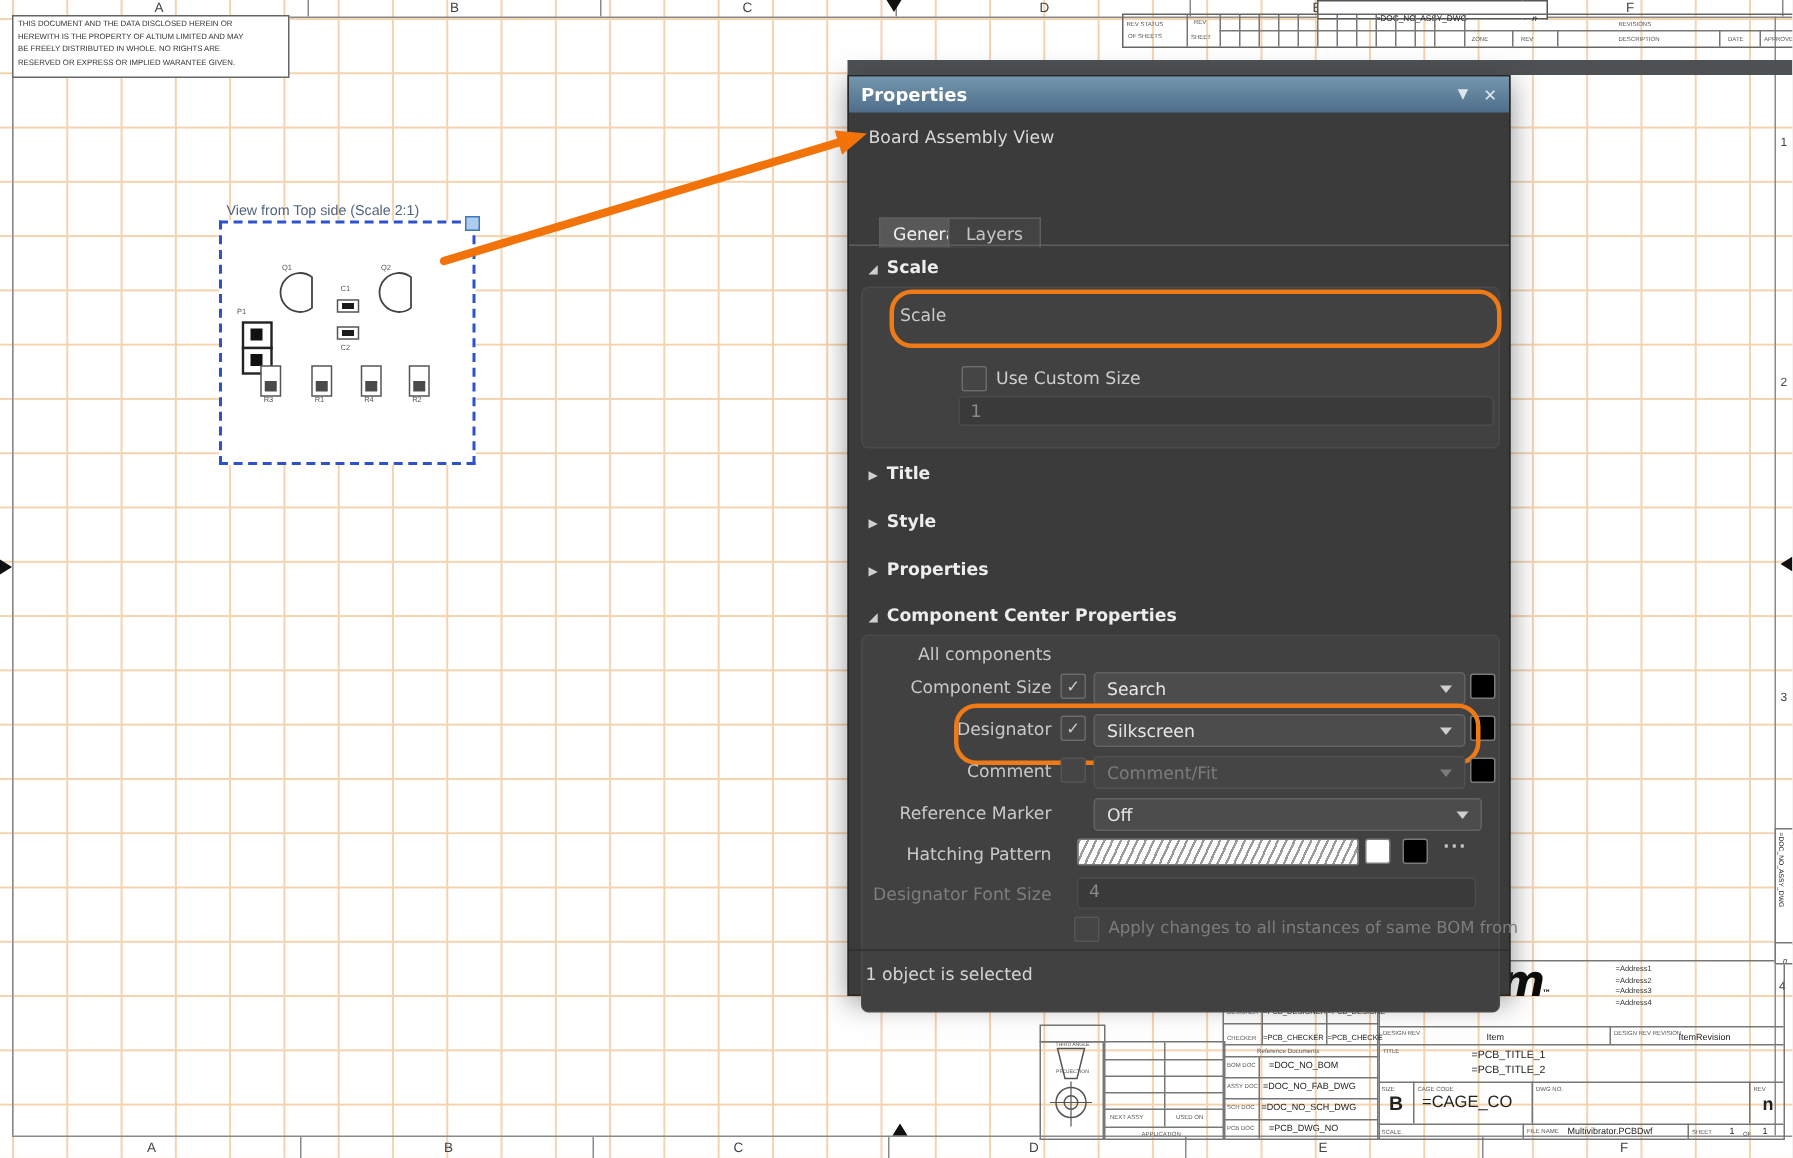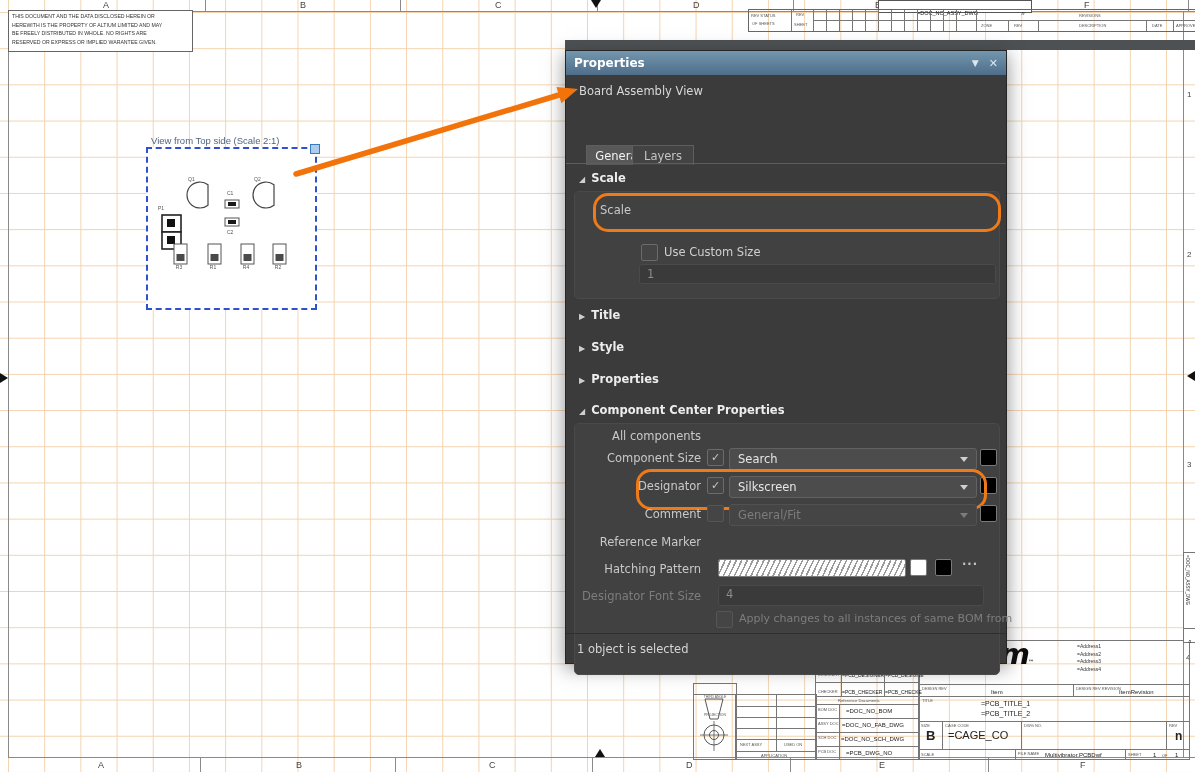--- a/index.html
+++ b/index.html
@@ -343,26 +343,30 @@
     <div class="dd" style="left:163px;top:425px;width:230px">
       <span class="cap">Silkscreen</span>
         <span class="caret"></span>
     </div>
     <div class="swatch" style="left:414px;top:426px"></div>
     <div class="callout" style="left:70px;top:418px;width:345px;height:35px"></div>
 
     <div class="rlabel" style="top:456px">Comment</div>
     <div class="cb dis" style="left:141px;top:454px"></div>
     <div class="dd dis" style="left:163px;top:453px;width:230px">
-      <span class="cap">General/Fit</span>
+      <span class="cap">Comment/Fit</span>
         <span class="caret"></span>
     </div>
     <div class="swatch" style="left:414px;top:454px"></div>
 
     <div class="rlabel" style="top:484px">Reference Marker</div>
+    <div class="dd" style="left:163px;top:481px;width:241px">
+      <span class="cap">Off</span>
+        <span class="caret"></span>
+    </div>
 
     <div class="rlabel" style="top:511px">Hatching Pattern</div>
     <div class="abs" style="left:152px;top:508px;width:186px;height:16px;border:1px solid #7a7a7a;border-radius:2px;background:repeating-linear-gradient(115deg,#9a9a9a 0 1.5px,#fdfdfd 1.5px 5px)"></div>
     <div class="swatch" style="left:344px;top:508px;background:#fff"></div>
     <div class="swatch" style="left:369px;top:508px"></div>
     <div class="abs" style="left:396px;top:506px;color:#c4c4c4;font-weight:bold;letter-spacing:1px">···</div>
 
     <div class="rlabel dis" style="top:538px">Designator Font Size</div>
     <div class="abs" style="left:152px;top:534px;width:250px;height:18px;background:#3a3a3a;border:1px solid #4a4a4a;border-radius:3px;color:#8b8b8b;padding:1px 7px 0">4</div>
 

